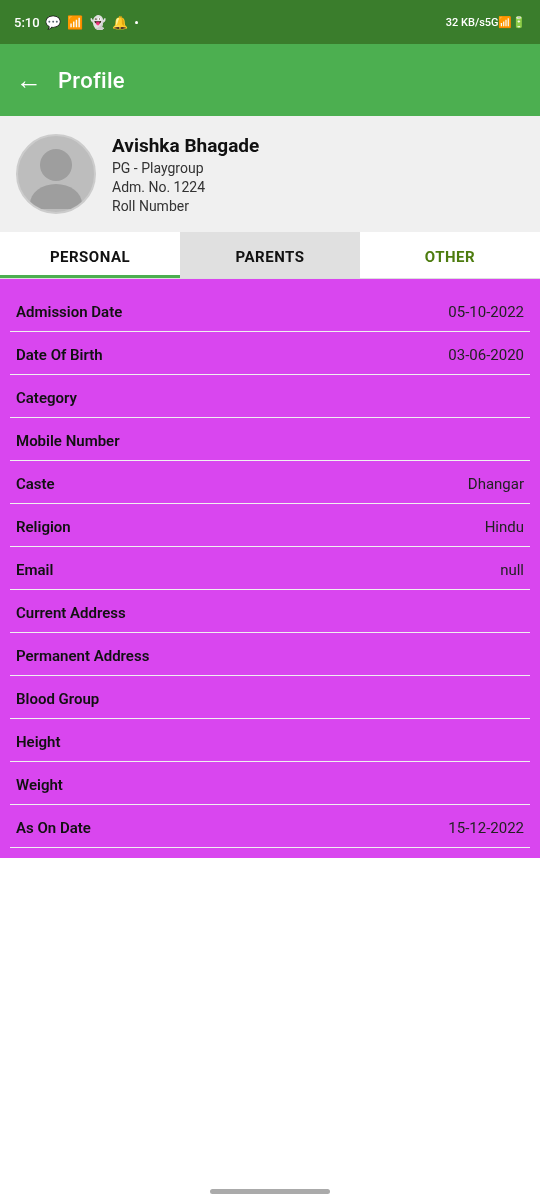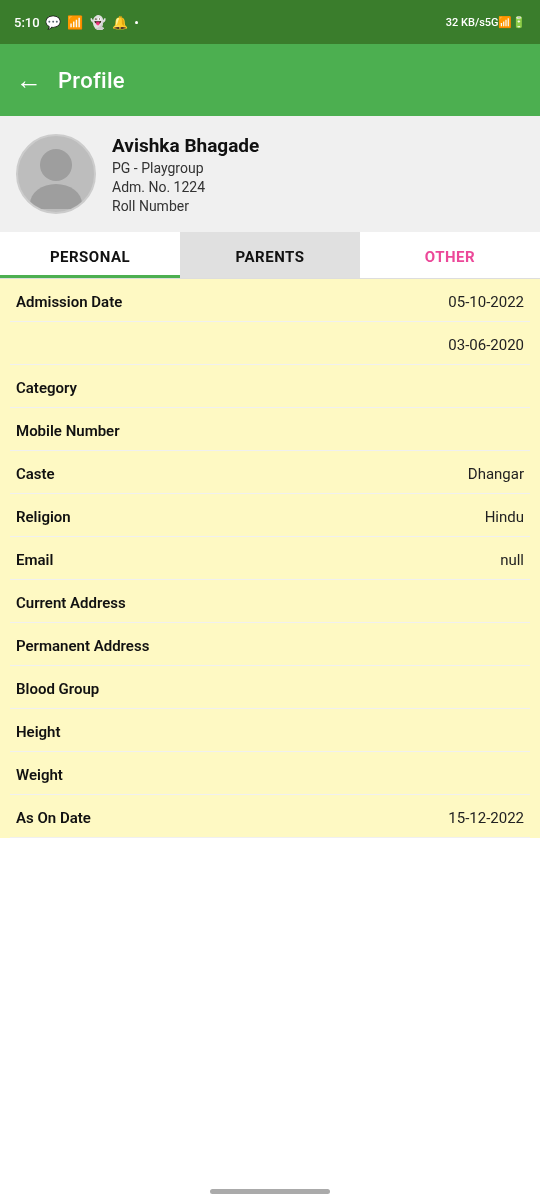--- a/index.html
+++ b/index.html
@@ -78,21 +78,21 @@
       display: flex;
       border-bottom: 1px solid #ddd;
       background: #fff;
     }
     .tab {
       flex: 1;
       text-align: center;
       padding: 16px 0 12px;
       font-size: 15px;
       font-weight: 700;
-      color: #ec4899;
+      color: #4d7c0f;
       cursor: pointer;
       position: relative;
       letter-spacing: 0.5px;
     }
     .tab.active {
       color: #111;
     }
     .tab.active::after {
       content: '';
       position: absolute;
@@ -102,22 +102,22 @@
       height: 3px;
       background: #4caf50;
     }
     .tab.highlighted {
       background: #e0e0e0;
       color: #111;
     }
 
     
     .data-list {
-      padding: 0 10px;
-      background: #fef9c3;
+      padding: 10px 10px;
+      background: #d946ef;
     }
     .data-row {
       display: flex;
       align-items: flex-start;
       justify-content: space-between;
       padding: 14px 6px 10px;
       border-bottom: 1px solid #f0f0f0;
     }
     .data-label {
       font-size: 15px;
@@ -195,20 +195,21 @@
     <span>OTHER</span>
   </div>
 </div>
 
 <div class="data-list">
 <div class="data-row">
       <span class="data-label">Admission Date</span>
       <span class="data-value">05-10-2022</span>
     </div>
     <div class="data-row">
+      <span class="data-label">Date Of Birth</span>
       <span class="data-value">03-06-2020</span>
     </div>
     <div class="data-row">
       <span class="data-label">Category</span>
       <span class="data-value"></span>
     </div>
     <div class="data-row">
       <span class="data-label">Mobile Number</span>
       <span class="data-value"></span>
     </div>

